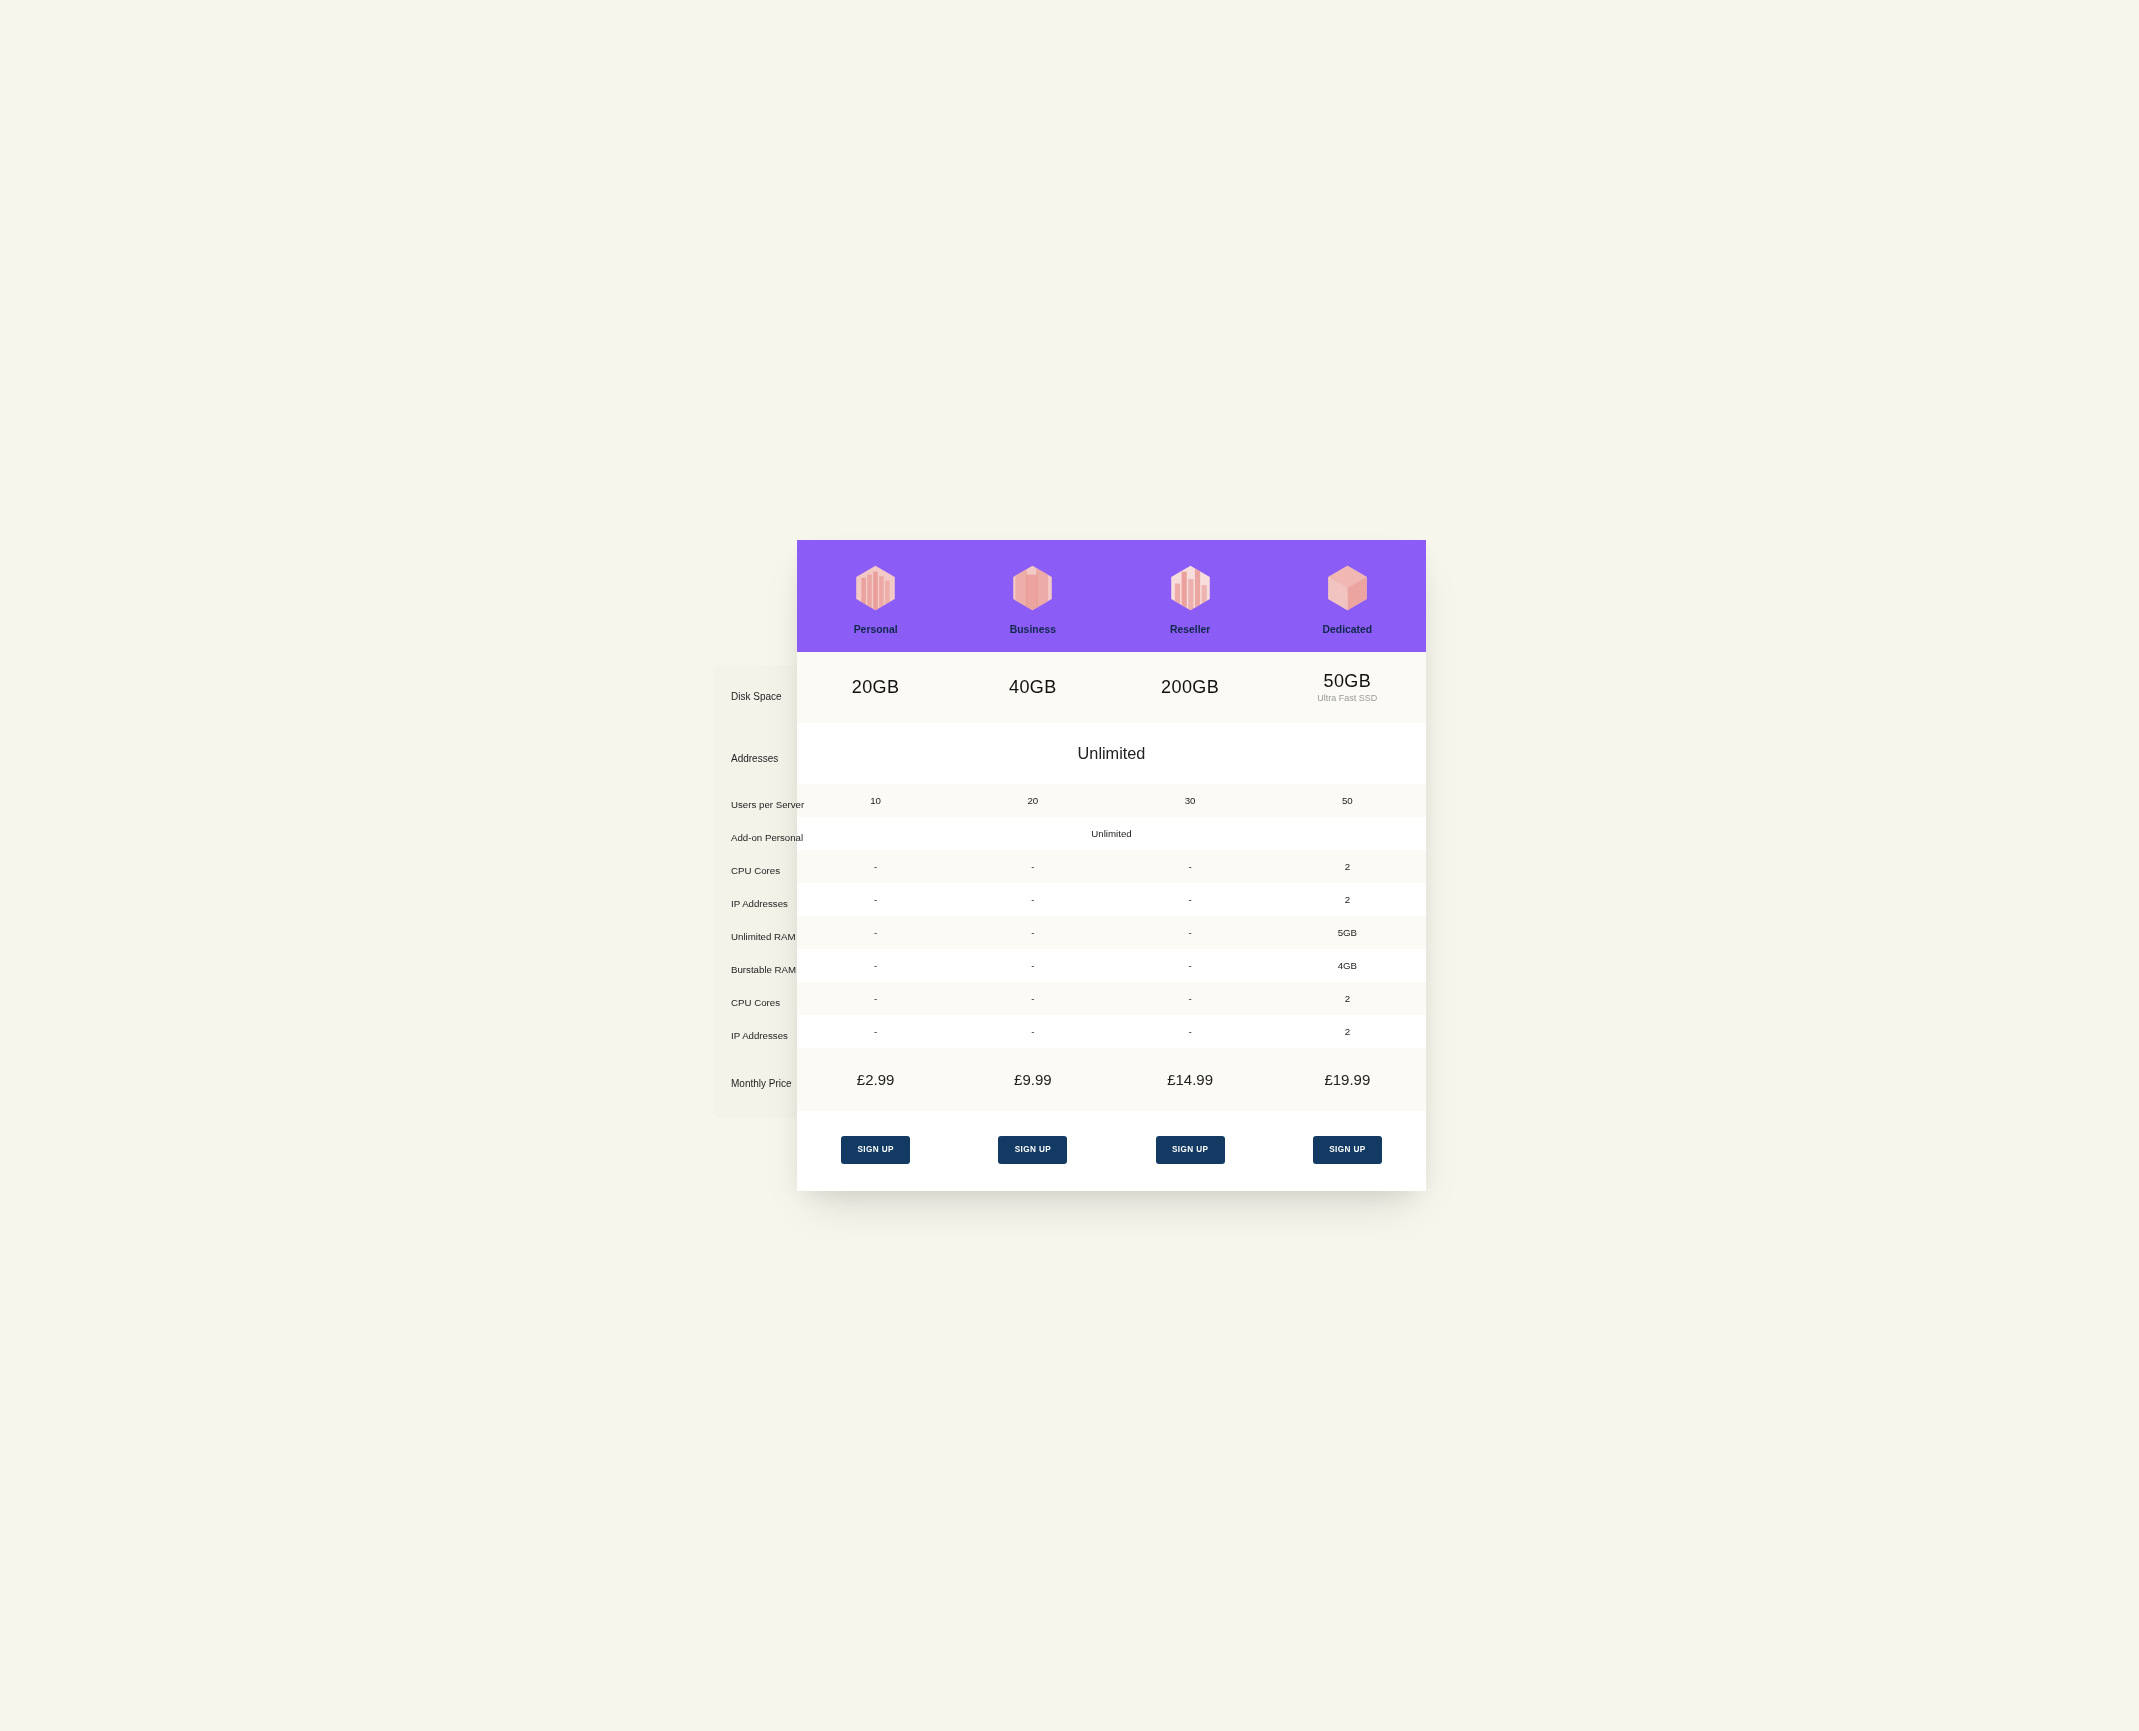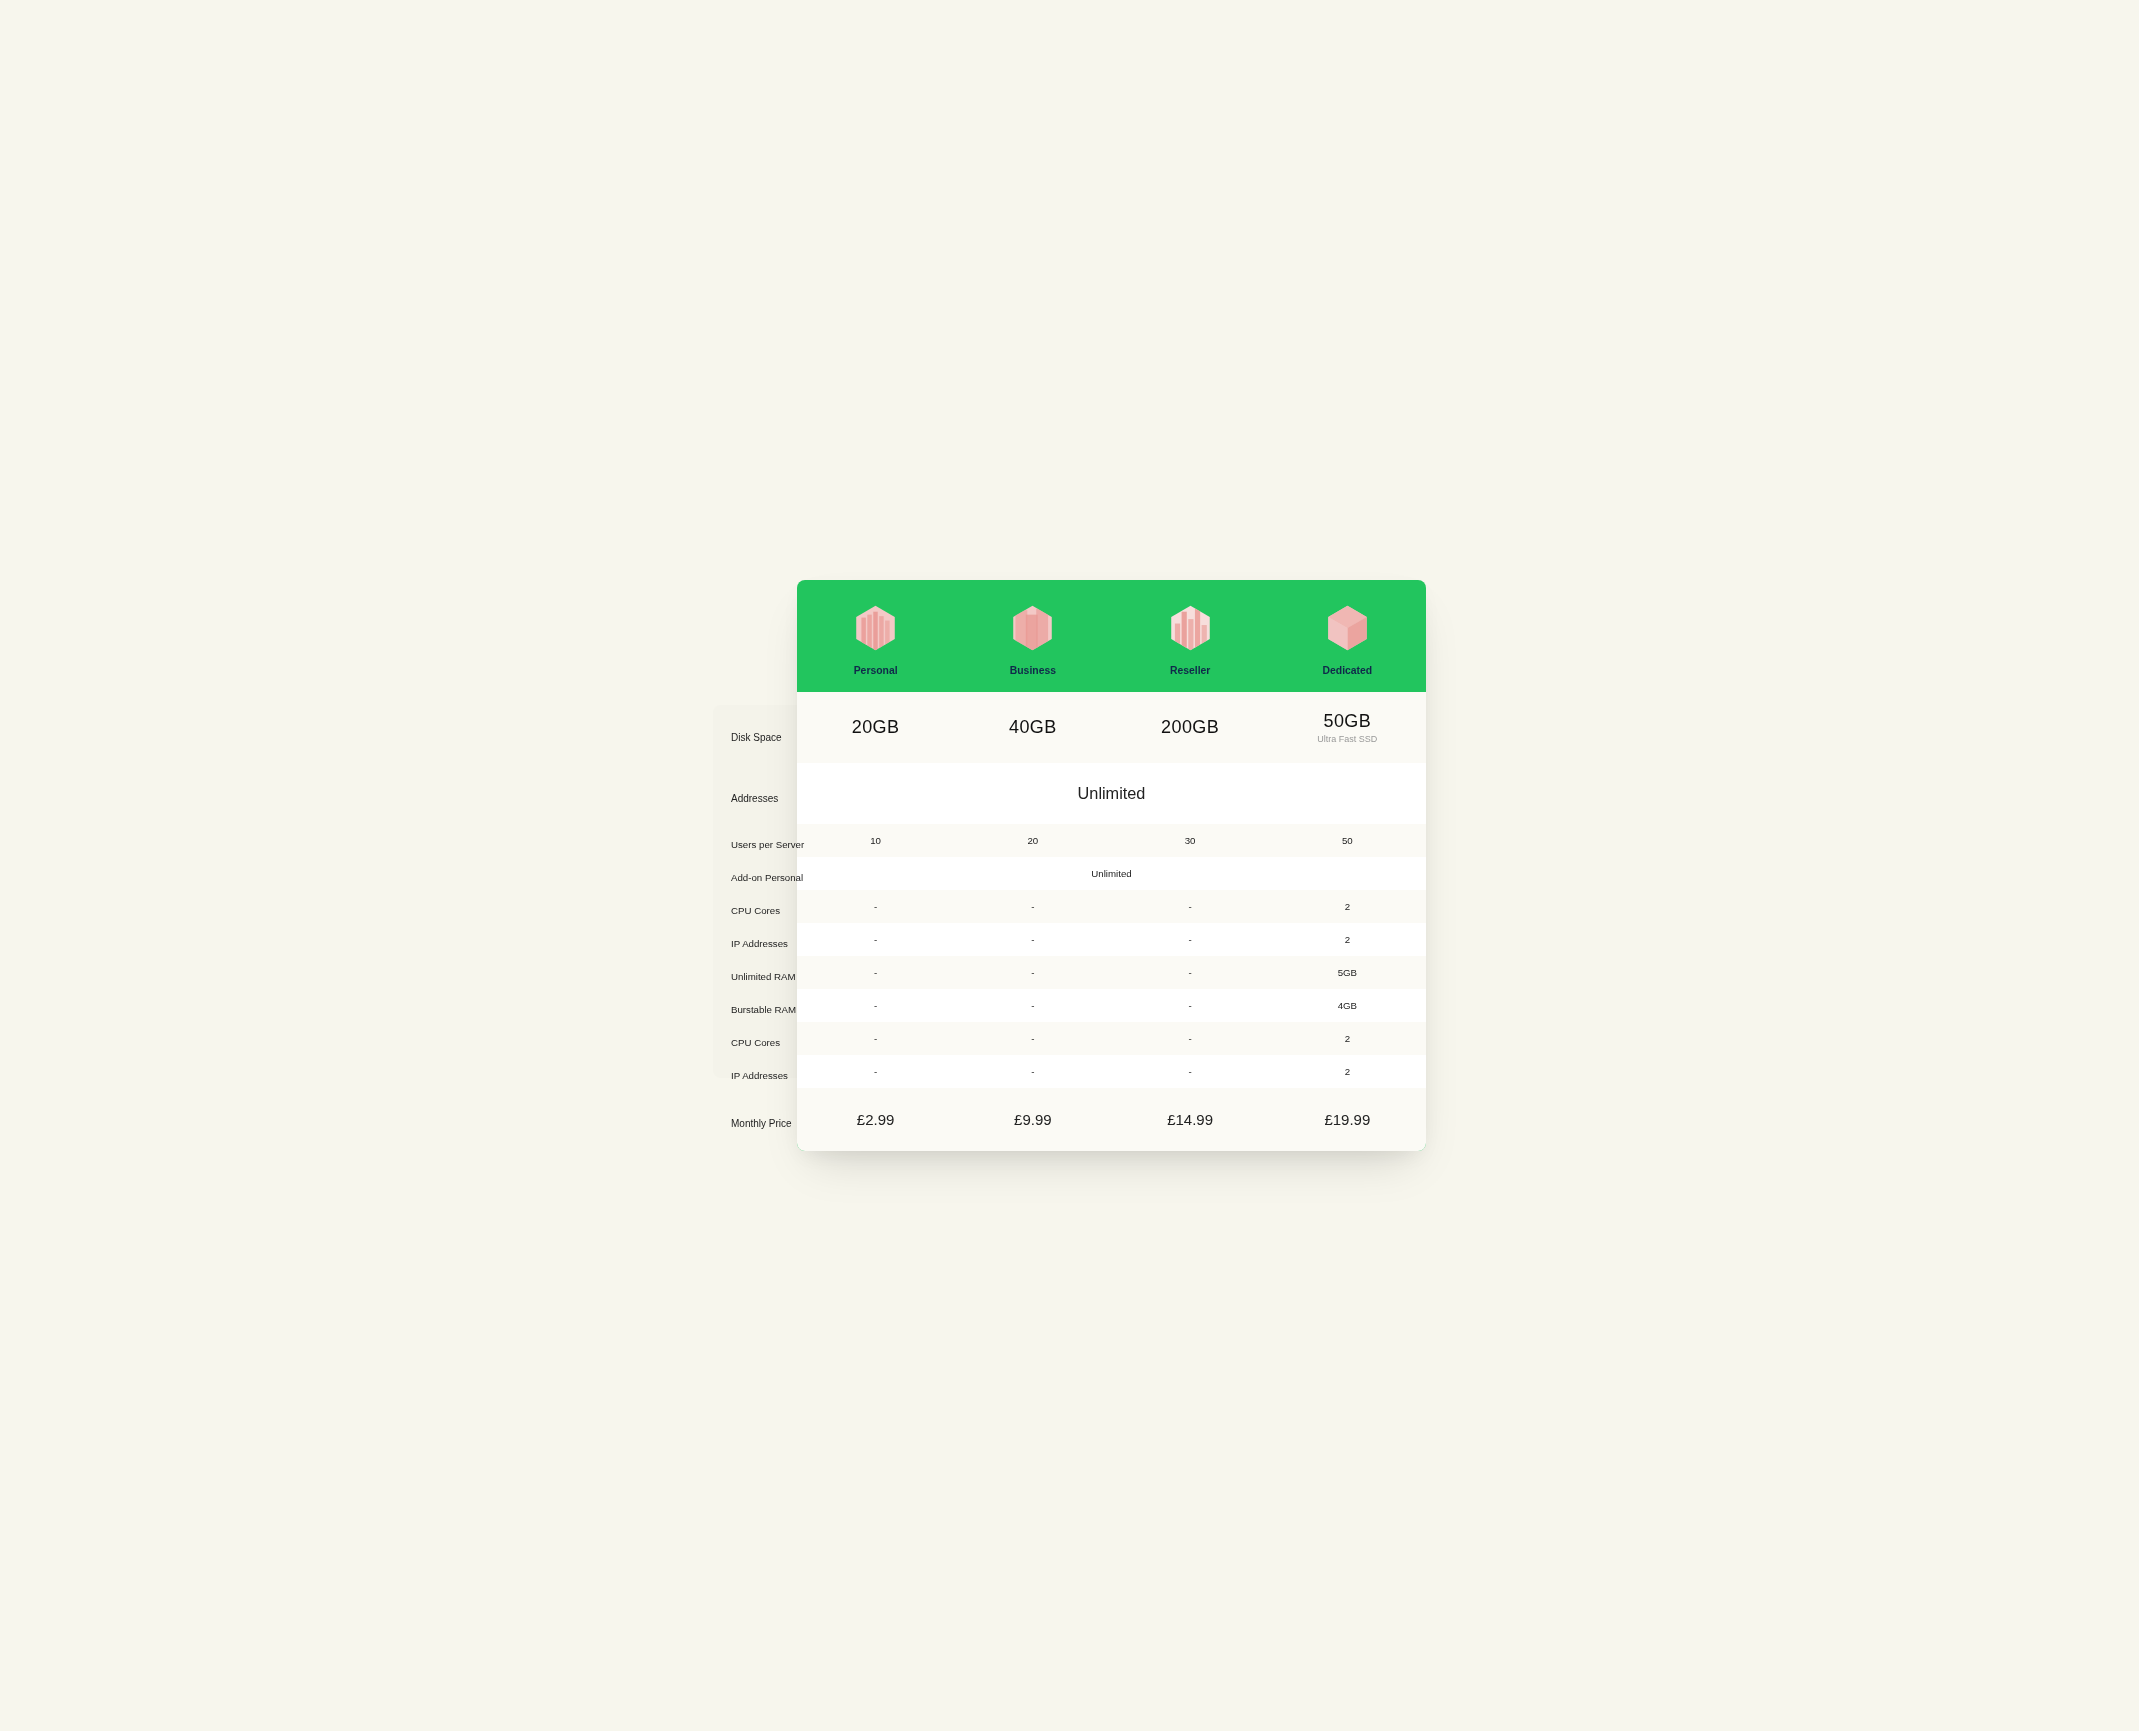--- a/index.html
+++ b/index.html
@@ -27,22 +27,22 @@
     width: 100%;
     bottom: 73px;
     background: #f4f3ea;
     border-radius: 7.4px;
     z-index: 0;
   }
   .card {
     position: relative;
     z-index: 1;
     margin-left: 84px;
-    background: #22c55e;
-    border-radius: 8px;
+    background: #8b5cf6;
+    border-radius: 0;
     box-shadow: 0 22px 45px -15px rgba(0,0,0,0.15), 0 7.4px 22px -7.4px rgba(0,0,0,0.08);
     overflow: hidden;
   }
   table {
     width: 100%;
     border-collapse: collapse;
     table-layout: fixed;
   }
   col.plancol  { width: 134px; }
 
@@ -286,17 +286,23 @@
           <td>2</td>
         </tr>
 
         <tr class="price row-odd" style="height:63px">
           <td>£2.99</td>
           <td>£9.99</td>
           <td>£14.99</td>
           <td>£19.99</td>
         </tr>
 
+        <tr class="actions">
+          <td><button class="btn">SIGN UP</button></td>
+          <td><button class="btn">SIGN UP</button></td>
+          <td><button class="btn">SIGN UP</button></td>
+          <td><button class="btn">SIGN UP</button></td>
+        </tr>
       </tbody>
     </table>
   </div>
 </div>
 
 
 </body></html>

